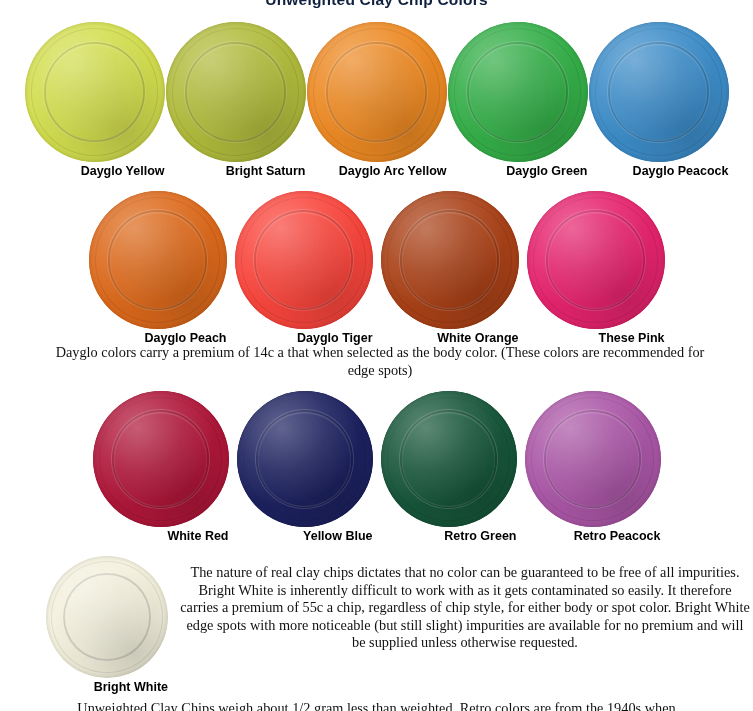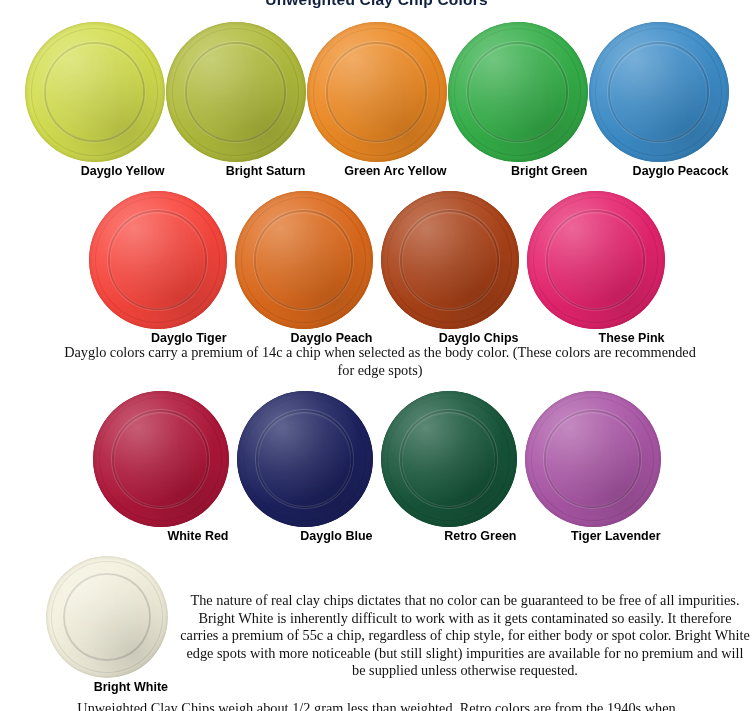--- a/index.html
+++ b/index.html
@@ -102,21 +102,21 @@
   
   .para{
     position:absolute;
     font-family:"Liberation Serif", serif;
     font-size:14.3px;
     line-height:17.5px;
     color:#111111;
     text-align:center;
   }
   #dayglo-note{ left:55px; top:344px; width:650px; }
-  #white-note{ left:180px; top:592px; width:570px; }
+  #white-note{ left:180px; top:564px; width:570px; }
   #footer-note{
     position:absolute;left:0;top:700px;width:753px;
     text-align:center;
     font-family:"Liberation Serif", serif;
     font-size:14.3px;line-height:17.5px;color:#111111;
     white-space:nowrap;overflow:hidden;
   }
 </style>
 </head>
 <body>
@@ -235,21 +235,21 @@
             <i class="m-dia" style="background: rgb(237, 138, 36); width: 8.5%; height: 8.5%; border-radius: 50%; transform: rotate(281.25deg) translate(40.5%, 0px) translate(-4.25%, -4.25%); transform-origin: 0px 0px;"></i>
             <i class="m-dia" style="background: rgb(237, 138, 36); width: 8.5%; height: 8.5%; border-radius: 50%; transform: rotate(303.75deg) translate(40.5%, 0px) translate(-4.25%, -4.25%); transform-origin: 0px 0px;"></i>
             <i class="m-dia" style="background: rgb(237, 138, 36); width: 8.5%; height: 8.5%; border-radius: 50%; transform: rotate(326.25deg) translate(40.5%, 0px) translate(-4.25%, -4.25%); transform-origin: 0px 0px;"></i>
             <i class="m-dia" style="background: rgb(237, 138, 36); width: 8.5%; height: 8.5%; border-radius: 50%; transform: rotate(348.75deg) translate(40.5%, 0px) translate(-4.25%, -4.25%); transform-origin: 0px 0px;"></i>
           </div>
           <div style="position: absolute; left: 14%; top: 14%; width: 72%; height: 72%; border-radius: 50%; box-shadow: rgba(0, 0, 0, 0.13) 0px 0px 0px 1.2px inset, rgba(255, 255, 255, 0.16) 0px 0px 0px 1px;"></div>
           <div class="face" style="background: rgb(237, 138, 36);"></div>
           <div class="shade"></div>
           <div class="rimlight"></div>
         </div>
-        <div class="chip-label">Green Arc Yellow</div>
+        <div class="chip-label">Dayglo Arc Yellow</div>
       </div>
       <div class="chip-cell">
         <div class="chip" style="width: 140px; height: 140px; background: rgb(53, 175, 73);">
           <div class="body" style="background: rgb(53, 175, 73);"></div>
           <div class="ring-outer"></div>
           <div class="motif">
             <i class="m-dia" style="background: rgb(53, 175, 73); transform: rotate(0deg) translate(41%, 0px) translate(-6.5%, -6.5%) rotate(45deg); transform-origin: 0px 0px;"></i>
             <i class="m-dia" style="background: rgb(53, 175, 73); transform: rotate(22.5deg) translate(41%, 0px) translate(-6.5%, -6.5%) rotate(45deg); transform-origin: 0px 0px;"></i>
             <i class="m-dia" style="background: rgb(53, 175, 73); transform: rotate(45deg) translate(41%, 0px) translate(-6.5%, -6.5%) rotate(45deg); transform-origin: 0px 0px;"></i>
             <i class="m-dia" style="background: rgb(53, 175, 73); transform: rotate(67.5deg) translate(41%, 0px) translate(-6.5%, -6.5%) rotate(45deg); transform-origin: 0px 0px;"></i>
@@ -280,21 +280,21 @@
             <i class="m-dia" style="background: rgb(53, 175, 73); width: 8.5%; height: 8.5%; border-radius: 50%; transform: rotate(281.25deg) translate(40.5%, 0px) translate(-4.25%, -4.25%); transform-origin: 0px 0px;"></i>
             <i class="m-dia" style="background: rgb(53, 175, 73); width: 8.5%; height: 8.5%; border-radius: 50%; transform: rotate(303.75deg) translate(40.5%, 0px) translate(-4.25%, -4.25%); transform-origin: 0px 0px;"></i>
             <i class="m-dia" style="background: rgb(53, 175, 73); width: 8.5%; height: 8.5%; border-radius: 50%; transform: rotate(326.25deg) translate(40.5%, 0px) translate(-4.25%, -4.25%); transform-origin: 0px 0px;"></i>
             <i class="m-dia" style="background: rgb(53, 175, 73); width: 8.5%; height: 8.5%; border-radius: 50%; transform: rotate(348.75deg) translate(40.5%, 0px) translate(-4.25%, -4.25%); transform-origin: 0px 0px;"></i>
           </div>
           <div style="position: absolute; left: 14%; top: 14%; width: 72%; height: 72%; border-radius: 50%; box-shadow: rgba(0, 0, 0, 0.13) 0px 0px 0px 1.2px inset, rgba(255, 255, 255, 0.16) 0px 0px 0px 1px;"></div>
           <div class="face" style="background: rgb(53, 175, 73);"></div>
           <div class="shade"></div>
           <div class="rimlight"></div>
         </div>
-        <div class="chip-label">Bright Green</div>
+        <div class="chip-label">Dayglo Green</div>
       </div>
       <div class="chip-cell">
         <div class="chip" style="width: 140px; height: 140px; background: rgb(61, 141, 201);">
           <div class="body" style="background: rgb(61, 141, 201);"></div>
           <div class="ring-outer"></div>
           <div class="motif">
             <i class="m-dash" style="background: rgb(61, 141, 201); transform: rotate(0deg) translate(41%, 0px) translate(-5.5%, -1.8%) rotate(90deg); transform-origin: 0px 0px;"></i>
             <i class="m-dash" style="background: rgb(61, 141, 201); transform: rotate(22.5deg) translate(41%, 0px) translate(-5.5%, -1.8%) rotate(90deg); transform-origin: 0px 0px;"></i>
             <i class="m-dash" style="background: rgb(61, 141, 201); transform: rotate(45deg) translate(41%, 0px) translate(-5.5%, -1.8%) rotate(90deg); transform-origin: 0px 0px;"></i>
             <i class="m-dash" style="background: rgb(61, 141, 201); transform: rotate(67.5deg) translate(41%, 0px) translate(-5.5%, -1.8%) rotate(90deg); transform-origin: 0px 0px;"></i>
@@ -313,20 +313,65 @@
           </div>
           <div style="position: absolute; left: 14%; top: 14%; width: 72%; height: 72%; border-radius: 50%; box-shadow: rgba(0, 0, 0, 0.13) 0px 0px 0px 1.2px inset, rgba(255, 255, 255, 0.16) 0px 0px 0px 1px;"></div>
           <div class="face" style="background: rgb(61, 141, 201);"></div>
           <div class="shade"></div>
           <div class="rimlight"></div>
         </div>
         <div class="chip-label">Dayglo Peacock</div>
       </div>
     </div>
     <div class="chip-row" style="top: 191px; gap: 8px;">
+      <div class="chip-cell">
+        <div class="chip" style="width: 138px; height: 138px; background: rgb(221, 106, 28);">
+          <div class="body" style="background: rgb(221, 106, 28);"></div>
+          <div class="ring-outer"></div>
+          <div class="motif">
+            <i class="m-dia" style="background: rgb(221, 106, 28); transform: rotate(0deg) translate(41%, 0px) translate(-6.5%, -6.5%) rotate(45deg); transform-origin: 0px 0px;"></i>
+            <i class="m-dia" style="background: rgb(221, 106, 28); transform: rotate(22.5deg) translate(41%, 0px) translate(-6.5%, -6.5%) rotate(45deg); transform-origin: 0px 0px;"></i>
+            <i class="m-dia" style="background: rgb(221, 106, 28); transform: rotate(45deg) translate(41%, 0px) translate(-6.5%, -6.5%) rotate(45deg); transform-origin: 0px 0px;"></i>
+            <i class="m-dia" style="background: rgb(221, 106, 28); transform: rotate(67.5deg) translate(41%, 0px) translate(-6.5%, -6.5%) rotate(45deg); transform-origin: 0px 0px;"></i>
+            <i class="m-dia" style="background: rgb(221, 106, 28); transform: rotate(90deg) translate(41%, 0px) translate(-6.5%, -6.5%) rotate(45deg); transform-origin: 0px 0px;"></i>
+            <i class="m-dia" style="background: rgb(221, 106, 28); transform: rotate(112.5deg) translate(41%, 0px) translate(-6.5%, -6.5%) rotate(45deg); transform-origin: 0px 0px;"></i>
+            <i class="m-dia" style="background: rgb(221, 106, 28); transform: rotate(135deg) translate(41%, 0px) translate(-6.5%, -6.5%) rotate(45deg); transform-origin: 0px 0px;"></i>
+            <i class="m-dia" style="background: rgb(221, 106, 28); transform: rotate(157.5deg) translate(41%, 0px) translate(-6.5%, -6.5%) rotate(45deg); transform-origin: 0px 0px;"></i>
+            <i class="m-dia" style="background: rgb(221, 106, 28); transform: rotate(180deg) translate(41%, 0px) translate(-6.5%, -6.5%) rotate(45deg); transform-origin: 0px 0px;"></i>
+            <i class="m-dia" style="background: rgb(221, 106, 28); transform: rotate(202.5deg) translate(41%, 0px) translate(-6.5%, -6.5%) rotate(45deg); transform-origin: 0px 0px;"></i>
+            <i class="m-dia" style="background: rgb(221, 106, 28); transform: rotate(225deg) translate(41%, 0px) translate(-6.5%, -6.5%) rotate(45deg); transform-origin: 0px 0px;"></i>
+            <i class="m-dia" style="background: rgb(221, 106, 28); transform: rotate(247.5deg) translate(41%, 0px) translate(-6.5%, -6.5%) rotate(45deg); transform-origin: 0px 0px;"></i>
+            <i class="m-dia" style="background: rgb(221, 106, 28); transform: rotate(270deg) translate(41%, 0px) translate(-6.5%, -6.5%) rotate(45deg); transform-origin: 0px 0px;"></i>
+            <i class="m-dia" style="background: rgb(221, 106, 28); transform: rotate(292.5deg) translate(41%, 0px) translate(-6.5%, -6.5%) rotate(45deg); transform-origin: 0px 0px;"></i>
+            <i class="m-dia" style="background: rgb(221, 106, 28); transform: rotate(315deg) translate(41%, 0px) translate(-6.5%, -6.5%) rotate(45deg); transform-origin: 0px 0px;"></i>
+            <i class="m-dia" style="background: rgb(221, 106, 28); transform: rotate(337.5deg) translate(41%, 0px) translate(-6.5%, -6.5%) rotate(45deg); transform-origin: 0px 0px;"></i>
+            <i class="m-dia" style="background: rgb(221, 106, 28); width: 8.5%; height: 8.5%; border-radius: 50%; transform: rotate(11.25deg) translate(40.5%, 0px) translate(-4.25%, -4.25%); transform-origin: 0px 0px;"></i>
+            <i class="m-dia" style="background: rgb(221, 106, 28); width: 8.5%; height: 8.5%; border-radius: 50%; transform: rotate(33.75deg) translate(40.5%, 0px) translate(-4.25%, -4.25%); transform-origin: 0px 0px;"></i>
+            <i class="m-dia" style="background: rgb(221, 106, 28); width: 8.5%; height: 8.5%; border-radius: 50%; transform: rotate(56.25deg) translate(40.5%, 0px) translate(-4.25%, -4.25%); transform-origin: 0px 0px;"></i>
+            <i class="m-dia" style="background: rgb(221, 106, 28); width: 8.5%; height: 8.5%; border-radius: 50%; transform: rotate(78.75deg) translate(40.5%, 0px) translate(-4.25%, -4.25%); transform-origin: 0px 0px;"></i>
+            <i class="m-dia" style="background: rgb(221, 106, 28); width: 8.5%; height: 8.5%; border-radius: 50%; transform: rotate(101.25deg) translate(40.5%, 0px) translate(-4.25%, -4.25%); transform-origin: 0px 0px;"></i>
+            <i class="m-dia" style="background: rgb(221, 106, 28); width: 8.5%; height: 8.5%; border-radius: 50%; transform: rotate(123.75deg) translate(40.5%, 0px) translate(-4.25%, -4.25%); transform-origin: 0px 0px;"></i>
+            <i class="m-dia" style="background: rgb(221, 106, 28); width: 8.5%; height: 8.5%; border-radius: 50%; transform: rotate(146.25deg) translate(40.5%, 0px) translate(-4.25%, -4.25%); transform-origin: 0px 0px;"></i>
+            <i class="m-dia" style="background: rgb(221, 106, 28); width: 8.5%; height: 8.5%; border-radius: 50%; transform: rotate(168.75deg) translate(40.5%, 0px) translate(-4.25%, -4.25%); transform-origin: 0px 0px;"></i>
+            <i class="m-dia" style="background: rgb(221, 106, 28); width: 8.5%; height: 8.5%; border-radius: 50%; transform: rotate(191.25deg) translate(40.5%, 0px) translate(-4.25%, -4.25%); transform-origin: 0px 0px;"></i>
+            <i class="m-dia" style="background: rgb(221, 106, 28); width: 8.5%; height: 8.5%; border-radius: 50%; transform: rotate(213.75deg) translate(40.5%, 0px) translate(-4.25%, -4.25%); transform-origin: 0px 0px;"></i>
+            <i class="m-dia" style="background: rgb(221, 106, 28); width: 8.5%; height: 8.5%; border-radius: 50%; transform: rotate(236.25deg) translate(40.5%, 0px) translate(-4.25%, -4.25%); transform-origin: 0px 0px;"></i>
+            <i class="m-dia" style="background: rgb(221, 106, 28); width: 8.5%; height: 8.5%; border-radius: 50%; transform: rotate(258.75deg) translate(40.5%, 0px) translate(-4.25%, -4.25%); transform-origin: 0px 0px;"></i>
+            <i class="m-dia" style="background: rgb(221, 106, 28); width: 8.5%; height: 8.5%; border-radius: 50%; transform: rotate(281.25deg) translate(40.5%, 0px) translate(-4.25%, -4.25%); transform-origin: 0px 0px;"></i>
+            <i class="m-dia" style="background: rgb(221, 106, 28); width: 8.5%; height: 8.5%; border-radius: 50%; transform: rotate(303.75deg) translate(40.5%, 0px) translate(-4.25%, -4.25%); transform-origin: 0px 0px;"></i>
+            <i class="m-dia" style="background: rgb(221, 106, 28); width: 8.5%; height: 8.5%; border-radius: 50%; transform: rotate(326.25deg) translate(40.5%, 0px) translate(-4.25%, -4.25%); transform-origin: 0px 0px;"></i>
+            <i class="m-dia" style="background: rgb(221, 106, 28); width: 8.5%; height: 8.5%; border-radius: 50%; transform: rotate(348.75deg) translate(40.5%, 0px) translate(-4.25%, -4.25%); transform-origin: 0px 0px;"></i>
+          </div>
+          <div style="position: absolute; left: 14%; top: 14%; width: 72%; height: 72%; border-radius: 50%; box-shadow: rgba(0, 0, 0, 0.13) 0px 0px 0px 1.2px inset, rgba(255, 255, 255, 0.16) 0px 0px 0px 1px;"></div>
+          <div class="face" style="background: rgb(221, 106, 28);"></div>
+          <div class="shade"></div>
+          <div class="rimlight"></div>
+        </div>
+        <div class="chip-label">Dayglo Peach</div>
+      </div>
       <div class="chip-cell">
         <div class="chip" style="width: 138px; height: 138px; background: rgb(249, 70, 61);">
           <div class="body" style="background: rgb(249, 70, 61);"></div>
           <div class="ring-outer"></div>
           <div class="motif">
             <i class="m-dia" style="background: rgb(249, 70, 61); transform: rotate(0deg) translate(41%, 0px) translate(-6.5%, -6.5%) rotate(45deg); transform-origin: 0px 0px;"></i>
             <i class="m-dia" style="background: rgb(249, 70, 61); transform: rotate(22.5deg) translate(41%, 0px) translate(-6.5%, -6.5%) rotate(45deg); transform-origin: 0px 0px;"></i>
             <i class="m-dia" style="background: rgb(249, 70, 61); transform: rotate(45deg) translate(41%, 0px) translate(-6.5%, -6.5%) rotate(45deg); transform-origin: 0px 0px;"></i>
             <i class="m-dia" style="background: rgb(249, 70, 61); transform: rotate(67.5deg) translate(41%, 0px) translate(-6.5%, -6.5%) rotate(45deg); transform-origin: 0px 0px;"></i>
             <i class="m-dia" style="background: rgb(249, 70, 61); transform: rotate(90deg) translate(41%, 0px) translate(-6.5%, -6.5%) rotate(45deg); transform-origin: 0px 0px;"></i>
@@ -359,65 +404,20 @@
             <i class="m-dia" style="background: rgb(249, 70, 61); width: 8.5%; height: 8.5%; border-radius: 50%; transform: rotate(348.75deg) translate(40.5%, 0px) translate(-4.25%, -4.25%); transform-origin: 0px 0px;"></i>
           </div>
           <div style="position: absolute; left: 14%; top: 14%; width: 72%; height: 72%; border-radius: 50%; box-shadow: rgba(0, 0, 0, 0.13) 0px 0px 0px 1.2px inset, rgba(255, 255, 255, 0.16) 0px 0px 0px 1px;"></div>
           <div class="face" style="background: rgb(249, 70, 61);"></div>
           <div class="shade"></div>
           <div class="rimlight"></div>
         </div>
         <div class="chip-label">Dayglo Tiger</div>
       </div>
       <div class="chip-cell">
-        <div class="chip" style="width: 138px; height: 138px; background: rgb(221, 106, 28);">
-          <div class="body" style="background: rgb(221, 106, 28);"></div>
-          <div class="ring-outer"></div>
-          <div class="motif">
-            <i class="m-dia" style="background: rgb(221, 106, 28); transform: rotate(0deg) translate(41%, 0px) translate(-6.5%, -6.5%) rotate(45deg); transform-origin: 0px 0px;"></i>
-            <i class="m-dia" style="background: rgb(221, 106, 28); transform: rotate(22.5deg) translate(41%, 0px) translate(-6.5%, -6.5%) rotate(45deg); transform-origin: 0px 0px;"></i>
-            <i class="m-dia" style="background: rgb(221, 106, 28); transform: rotate(45deg) translate(41%, 0px) translate(-6.5%, -6.5%) rotate(45deg); transform-origin: 0px 0px;"></i>
-            <i class="m-dia" style="background: rgb(221, 106, 28); transform: rotate(67.5deg) translate(41%, 0px) translate(-6.5%, -6.5%) rotate(45deg); transform-origin: 0px 0px;"></i>
-            <i class="m-dia" style="background: rgb(221, 106, 28); transform: rotate(90deg) translate(41%, 0px) translate(-6.5%, -6.5%) rotate(45deg); transform-origin: 0px 0px;"></i>
-            <i class="m-dia" style="background: rgb(221, 106, 28); transform: rotate(112.5deg) translate(41%, 0px) translate(-6.5%, -6.5%) rotate(45deg); transform-origin: 0px 0px;"></i>
-            <i class="m-dia" style="background: rgb(221, 106, 28); transform: rotate(135deg) translate(41%, 0px) translate(-6.5%, -6.5%) rotate(45deg); transform-origin: 0px 0px;"></i>
-            <i class="m-dia" style="background: rgb(221, 106, 28); transform: rotate(157.5deg) translate(41%, 0px) translate(-6.5%, -6.5%) rotate(45deg); transform-origin: 0px 0px;"></i>
-            <i class="m-dia" style="background: rgb(221, 106, 28); transform: rotate(180deg) translate(41%, 0px) translate(-6.5%, -6.5%) rotate(45deg); transform-origin: 0px 0px;"></i>
-            <i class="m-dia" style="background: rgb(221, 106, 28); transform: rotate(202.5deg) translate(41%, 0px) translate(-6.5%, -6.5%) rotate(45deg); transform-origin: 0px 0px;"></i>
-            <i class="m-dia" style="background: rgb(221, 106, 28); transform: rotate(225deg) translate(41%, 0px) translate(-6.5%, -6.5%) rotate(45deg); transform-origin: 0px 0px;"></i>
-            <i class="m-dia" style="background: rgb(221, 106, 28); transform: rotate(247.5deg) translate(41%, 0px) translate(-6.5%, -6.5%) rotate(45deg); transform-origin: 0px 0px;"></i>
-            <i class="m-dia" style="background: rgb(221, 106, 28); transform: rotate(270deg) translate(41%, 0px) translate(-6.5%, -6.5%) rotate(45deg); transform-origin: 0px 0px;"></i>
-            <i class="m-dia" style="background: rgb(221, 106, 28); transform: rotate(292.5deg) translate(41%, 0px) translate(-6.5%, -6.5%) rotate(45deg); transform-origin: 0px 0px;"></i>
-            <i class="m-dia" style="background: rgb(221, 106, 28); transform: rotate(315deg) translate(41%, 0px) translate(-6.5%, -6.5%) rotate(45deg); transform-origin: 0px 0px;"></i>
-            <i class="m-dia" style="background: rgb(221, 106, 28); transform: rotate(337.5deg) translate(41%, 0px) translate(-6.5%, -6.5%) rotate(45deg); transform-origin: 0px 0px;"></i>
-            <i class="m-dia" style="background: rgb(221, 106, 28); width: 8.5%; height: 8.5%; border-radius: 50%; transform: rotate(11.25deg) translate(40.5%, 0px) translate(-4.25%, -4.25%); transform-origin: 0px 0px;"></i>
-            <i class="m-dia" style="background: rgb(221, 106, 28); width: 8.5%; height: 8.5%; border-radius: 50%; transform: rotate(33.75deg) translate(40.5%, 0px) translate(-4.25%, -4.25%); transform-origin: 0px 0px;"></i>
-            <i class="m-dia" style="background: rgb(221, 106, 28); width: 8.5%; height: 8.5%; border-radius: 50%; transform: rotate(56.25deg) translate(40.5%, 0px) translate(-4.25%, -4.25%); transform-origin: 0px 0px;"></i>
-            <i class="m-dia" style="background: rgb(221, 106, 28); width: 8.5%; height: 8.5%; border-radius: 50%; transform: rotate(78.75deg) translate(40.5%, 0px) translate(-4.25%, -4.25%); transform-origin: 0px 0px;"></i>
-            <i class="m-dia" style="background: rgb(221, 106, 28); width: 8.5%; height: 8.5%; border-radius: 50%; transform: rotate(101.25deg) translate(40.5%, 0px) translate(-4.25%, -4.25%); transform-origin: 0px 0px;"></i>
-            <i class="m-dia" style="background: rgb(221, 106, 28); width: 8.5%; height: 8.5%; border-radius: 50%; transform: rotate(123.75deg) translate(40.5%, 0px) translate(-4.25%, -4.25%); transform-origin: 0px 0px;"></i>
-            <i class="m-dia" style="background: rgb(221, 106, 28); width: 8.5%; height: 8.5%; border-radius: 50%; transform: rotate(146.25deg) translate(40.5%, 0px) translate(-4.25%, -4.25%); transform-origin: 0px 0px;"></i>
-            <i class="m-dia" style="background: rgb(221, 106, 28); width: 8.5%; height: 8.5%; border-radius: 50%; transform: rotate(168.75deg) translate(40.5%, 0px) translate(-4.25%, -4.25%); transform-origin: 0px 0px;"></i>
-            <i class="m-dia" style="background: rgb(221, 106, 28); width: 8.5%; height: 8.5%; border-radius: 50%; transform: rotate(191.25deg) translate(40.5%, 0px) translate(-4.25%, -4.25%); transform-origin: 0px 0px;"></i>
-            <i class="m-dia" style="background: rgb(221, 106, 28); width: 8.5%; height: 8.5%; border-radius: 50%; transform: rotate(213.75deg) translate(40.5%, 0px) translate(-4.25%, -4.25%); transform-origin: 0px 0px;"></i>
-            <i class="m-dia" style="background: rgb(221, 106, 28); width: 8.5%; height: 8.5%; border-radius: 50%; transform: rotate(236.25deg) translate(40.5%, 0px) translate(-4.25%, -4.25%); transform-origin: 0px 0px;"></i>
-            <i class="m-dia" style="background: rgb(221, 106, 28); width: 8.5%; height: 8.5%; border-radius: 50%; transform: rotate(258.75deg) translate(40.5%, 0px) translate(-4.25%, -4.25%); transform-origin: 0px 0px;"></i>
-            <i class="m-dia" style="background: rgb(221, 106, 28); width: 8.5%; height: 8.5%; border-radius: 50%; transform: rotate(281.25deg) translate(40.5%, 0px) translate(-4.25%, -4.25%); transform-origin: 0px 0px;"></i>
-            <i class="m-dia" style="background: rgb(221, 106, 28); width: 8.5%; height: 8.5%; border-radius: 50%; transform: rotate(303.75deg) translate(40.5%, 0px) translate(-4.25%, -4.25%); transform-origin: 0px 0px;"></i>
-            <i class="m-dia" style="background: rgb(221, 106, 28); width: 8.5%; height: 8.5%; border-radius: 50%; transform: rotate(326.25deg) translate(40.5%, 0px) translate(-4.25%, -4.25%); transform-origin: 0px 0px;"></i>
-            <i class="m-dia" style="background: rgb(221, 106, 28); width: 8.5%; height: 8.5%; border-radius: 50%; transform: rotate(348.75deg) translate(40.5%, 0px) translate(-4.25%, -4.25%); transform-origin: 0px 0px;"></i>
-          </div>
-          <div style="position: absolute; left: 14%; top: 14%; width: 72%; height: 72%; border-radius: 50%; box-shadow: rgba(0, 0, 0, 0.13) 0px 0px 0px 1.2px inset, rgba(255, 255, 255, 0.16) 0px 0px 0px 1px;"></div>
-          <div class="face" style="background: rgb(221, 106, 28);"></div>
-          <div class="shade"></div>
-          <div class="rimlight"></div>
-        </div>
-        <div class="chip-label">Dayglo Peach</div>
-      </div>
-      <div class="chip-cell">
         <div class="chip" style="width: 138px; height: 138px; background: rgb(170, 66, 24);">
           <div class="body" style="background: rgb(170, 66, 24);"></div>
           <div class="ring-outer"></div>
           <div class="motif">
             <i class="m-dia" style="background: rgb(170, 66, 24); transform: rotate(0deg) translate(41%, 0px) translate(-6.5%, -6.5%) rotate(45deg); transform-origin: 0px 0px;"></i>
             <i class="m-dia" style="background: rgb(170, 66, 24); transform: rotate(22.5deg) translate(41%, 0px) translate(-6.5%, -6.5%) rotate(45deg); transform-origin: 0px 0px;"></i>
             <i class="m-dia" style="background: rgb(170, 66, 24); transform: rotate(45deg) translate(41%, 0px) translate(-6.5%, -6.5%) rotate(45deg); transform-origin: 0px 0px;"></i>
             <i class="m-dia" style="background: rgb(170, 66, 24); transform: rotate(67.5deg) translate(41%, 0px) translate(-6.5%, -6.5%) rotate(45deg); transform-origin: 0px 0px;"></i>
             <i class="m-dia" style="background: rgb(170, 66, 24); transform: rotate(90deg) translate(41%, 0px) translate(-6.5%, -6.5%) rotate(45deg); transform-origin: 0px 0px;"></i>
             <i class="m-dia" style="background: rgb(170, 66, 24); transform: rotate(112.5deg) translate(41%, 0px) translate(-6.5%, -6.5%) rotate(45deg); transform-origin: 0px 0px;"></i>
@@ -446,21 +446,21 @@
             <i class="m-dia" style="background: rgb(170, 66, 24); width: 8.5%; height: 8.5%; border-radius: 50%; transform: rotate(281.25deg) translate(40.5%, 0px) translate(-4.25%, -4.25%); transform-origin: 0px 0px;"></i>
             <i class="m-dia" style="background: rgb(170, 66, 24); width: 8.5%; height: 8.5%; border-radius: 50%; transform: rotate(303.75deg) translate(40.5%, 0px) translate(-4.25%, -4.25%); transform-origin: 0px 0px;"></i>
             <i class="m-dia" style="background: rgb(170, 66, 24); width: 8.5%; height: 8.5%; border-radius: 50%; transform: rotate(326.25deg) translate(40.5%, 0px) translate(-4.25%, -4.25%); transform-origin: 0px 0px;"></i>
             <i class="m-dia" style="background: rgb(170, 66, 24); width: 8.5%; height: 8.5%; border-radius: 50%; transform: rotate(348.75deg) translate(40.5%, 0px) translate(-4.25%, -4.25%); transform-origin: 0px 0px;"></i>
           </div>
           <div style="position: absolute; left: 14%; top: 14%; width: 72%; height: 72%; border-radius: 50%; box-shadow: rgba(0, 0, 0, 0.13) 0px 0px 0px 1.2px inset, rgba(255, 255, 255, 0.16) 0px 0px 0px 1px;"></div>
           <div class="face" style="background: rgb(170, 66, 24);"></div>
           <div class="shade"></div>
           <div class="rimlight"></div>
         </div>
-        <div class="chip-label">Dayglo Chips</div>
+        <div class="chip-label">White Orange</div>
       </div>
       <div class="chip-cell">
         <div class="chip" style="width: 138px; height: 138px; background: rgb(230, 36, 110);">
           <div class="body" style="background: rgb(230, 36, 110);"></div>
           <div class="ring-outer"></div>
           <div class="motif">
             <i class="m-dia" style="background: rgb(230, 36, 110); transform: rotate(0deg) translate(41%, 0px) translate(-6.5%, -6.5%) rotate(45deg); transform-origin: 0px 0px;"></i>
             <i class="m-dia" style="background: rgb(230, 36, 110); transform: rotate(22.5deg) translate(41%, 0px) translate(-6.5%, -6.5%) rotate(45deg); transform-origin: 0px 0px;"></i>
             <i class="m-dia" style="background: rgb(230, 36, 110); transform: rotate(45deg) translate(41%, 0px) translate(-6.5%, -6.5%) rotate(45deg); transform-origin: 0px 0px;"></i>
             <i class="m-dia" style="background: rgb(230, 36, 110); transform: rotate(67.5deg) translate(41%, 0px) translate(-6.5%, -6.5%) rotate(45deg); transform-origin: 0px 0px;"></i>
@@ -583,21 +583,21 @@
             <i class="m-dia" style="background: rgb(29, 34, 96); width: 8.5%; height: 8.5%; border-radius: 50%; transform: rotate(281.25deg) translate(40.5%, 0px) translate(-4.25%, -4.25%); transform-origin: 0px 0px;"></i>
             <i class="m-dia" style="background: rgb(29, 34, 96); width: 8.5%; height: 8.5%; border-radius: 50%; transform: rotate(303.75deg) translate(40.5%, 0px) translate(-4.25%, -4.25%); transform-origin: 0px 0px;"></i>
             <i class="m-dia" style="background: rgb(29, 34, 96); width: 8.5%; height: 8.5%; border-radius: 50%; transform: rotate(326.25deg) translate(40.5%, 0px) translate(-4.25%, -4.25%); transform-origin: 0px 0px;"></i>
             <i class="m-dia" style="background: rgb(29, 34, 96); width: 8.5%; height: 8.5%; border-radius: 50%; transform: rotate(348.75deg) translate(40.5%, 0px) translate(-4.25%, -4.25%); transform-origin: 0px 0px;"></i>
           </div>
           <div style="position: absolute; left: 14%; top: 14%; width: 72%; height: 72%; border-radius: 50%; box-shadow: rgba(0, 0, 0, 0.13) 0px 0px 0px 1.2px inset, rgba(255, 255, 255, 0.16) 0px 0px 0px 1px;"></div>
           <div class="face" style="background: rgb(29, 34, 96);"></div>
           <div class="shade"></div>
           <div class="rimlight"></div>
         </div>
-        <div class="chip-label">Dayglo Blue</div>
+        <div class="chip-label">Yellow Blue</div>
       </div>
       <div class="chip-cell">
         <div class="chip" style="width: 136px; height: 136px; background: rgb(23, 86, 58);">
           <div class="body" style="background: rgb(23, 86, 58);"></div>
           <div class="ring-outer"></div>
           <div class="motif">
             <i class="m-dia" style="background: rgb(23, 86, 58); transform: rotate(0deg) translate(41%, 0px) translate(-6.5%, -6.5%) rotate(45deg); transform-origin: 0px 0px;"></i>
             <i class="m-dia" style="background: rgb(23, 86, 58); transform: rotate(22.5deg) translate(41%, 0px) translate(-6.5%, -6.5%) rotate(45deg); transform-origin: 0px 0px;"></i>
             <i class="m-dia" style="background: rgb(23, 86, 58); transform: rotate(45deg) translate(41%, 0px) translate(-6.5%, -6.5%) rotate(45deg); transform-origin: 0px 0px;"></i>
             <i class="m-dia" style="background: rgb(23, 86, 58); transform: rotate(67.5deg) translate(41%, 0px) translate(-6.5%, -6.5%) rotate(45deg); transform-origin: 0px 0px;"></i>
@@ -673,21 +673,21 @@
             <i class="m-dia" style="background: rgb(171, 87, 167); width: 8.5%; height: 8.5%; border-radius: 50%; transform: rotate(281.25deg) translate(40.5%, 0px) translate(-4.25%, -4.25%); transform-origin: 0px 0px;"></i>
             <i class="m-dia" style="background: rgb(171, 87, 167); width: 8.5%; height: 8.5%; border-radius: 50%; transform: rotate(303.75deg) translate(40.5%, 0px) translate(-4.25%, -4.25%); transform-origin: 0px 0px;"></i>
             <i class="m-dia" style="background: rgb(171, 87, 167); width: 8.5%; height: 8.5%; border-radius: 50%; transform: rotate(326.25deg) translate(40.5%, 0px) translate(-4.25%, -4.25%); transform-origin: 0px 0px;"></i>
             <i class="m-dia" style="background: rgb(171, 87, 167); width: 8.5%; height: 8.5%; border-radius: 50%; transform: rotate(348.75deg) translate(40.5%, 0px) translate(-4.25%, -4.25%); transform-origin: 0px 0px;"></i>
           </div>
           <div style="position: absolute; left: 14%; top: 14%; width: 72%; height: 72%; border-radius: 50%; box-shadow: rgba(0, 0, 0, 0.13) 0px 0px 0px 1.2px inset, rgba(255, 255, 255, 0.16) 0px 0px 0px 1px;"></div>
           <div class="face" style="background: rgb(171, 87, 167);"></div>
           <div class="shade"></div>
           <div class="rimlight"></div>
         </div>
-        <div class="chip-label">Tiger Lavender</div>
+        <div class="chip-label">Retro Peacock</div>
       </div>
     </div>
   </div>
 
 <div id="bright-white-cell" class="chip-cell" style="position:absolute;left:46px;top:556px;">
 <div class="chip" style="width: 122px; height: 122px; background: rgb(243, 240, 221);">
       <div class="body" style="background: rgb(243, 240, 221);"></div>
       <div class="ring-outer"></div>
       <div class="motif">
         <i class="m-dia" style="background: rgb(243, 240, 221); transform: rotate(0deg) translate(41%, 0px) translate(-6.5%, -6.5%) rotate(45deg); transform-origin: 0px 0px;"></i>
@@ -724,17 +724,17 @@
         <i class="m-dia" style="background: rgb(243, 240, 221); width: 8.5%; height: 8.5%; border-radius: 50%; transform: rotate(348.75deg) translate(40.5%, 0px) translate(-4.25%, -4.25%); transform-origin: 0px 0px;"></i>
       </div>
       <div style="position: absolute; left: 14%; top: 14%; width: 72%; height: 72%; border-radius: 50%; box-shadow: rgba(0, 0, 0, 0.13) 0px 0px 0px 1.2px inset, rgba(255, 255, 255, 0.16) 0px 0px 0px 1px;"></div>
       <div class="face" style="background: rgb(243, 240, 221);"></div>
       <div class="shade"></div>
       <div class="rimlight"></div>
     </div>
     <div class="chip-label">Bright White</div>
   </div>
 
-<div class="para" id="dayglo-note">Dayglo colors carry a premium of 14c a chip when selected as the body color.  (These colors are recommended for edge spots)</div>
+<div class="para" id="dayglo-note">Dayglo colors carry a premium of 14c a that when selected as the body color.  (These colors are recommended for edge spots)</div>
 
 <div class="para" id="white-note">The nature of real clay chips dictates that no color can be guaranteed to be free of all impurities. Bright White is inherently difficult to work with as it gets contaminated so easily.  It therefore carries a premium of 55c a chip, regardless of chip style, for either body or spot color.  Bright White edge spots with more noticeable (but still slight) impurities are available for no premium and will be supplied unless otherwise requested.</div>
 
 <div id="footer-note">Unweighted Clay Chips weigh about 1/2 gram less than weighted.  Retro colors are from the 1940s when</div>
 
 </body></html>

